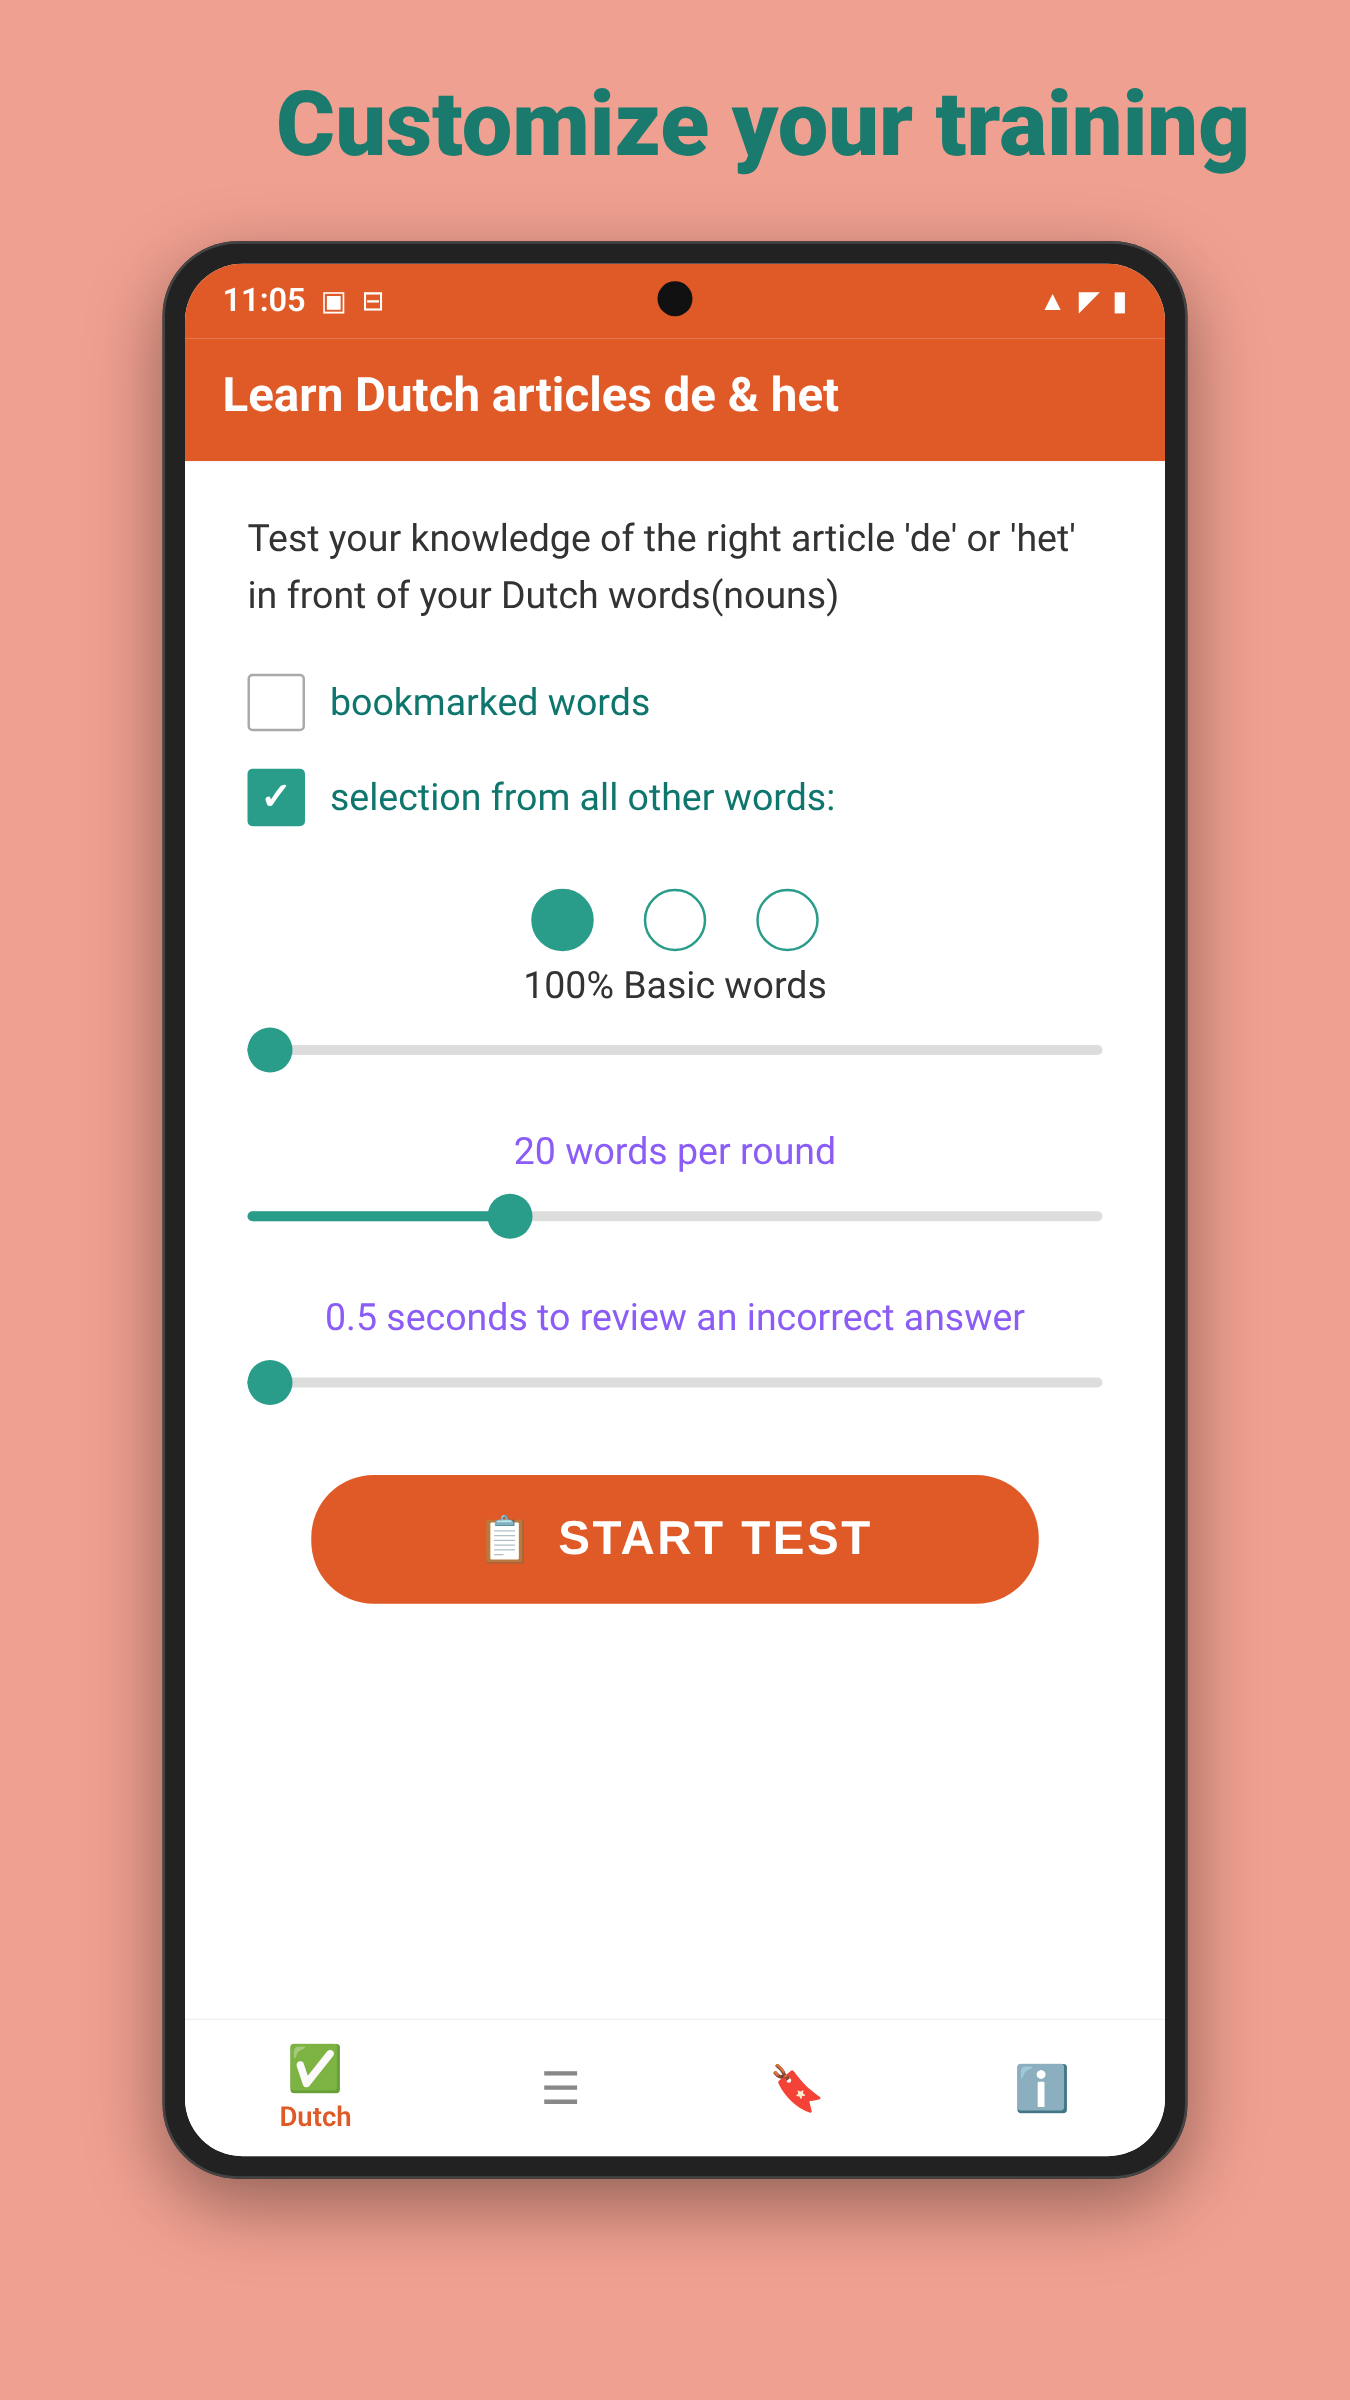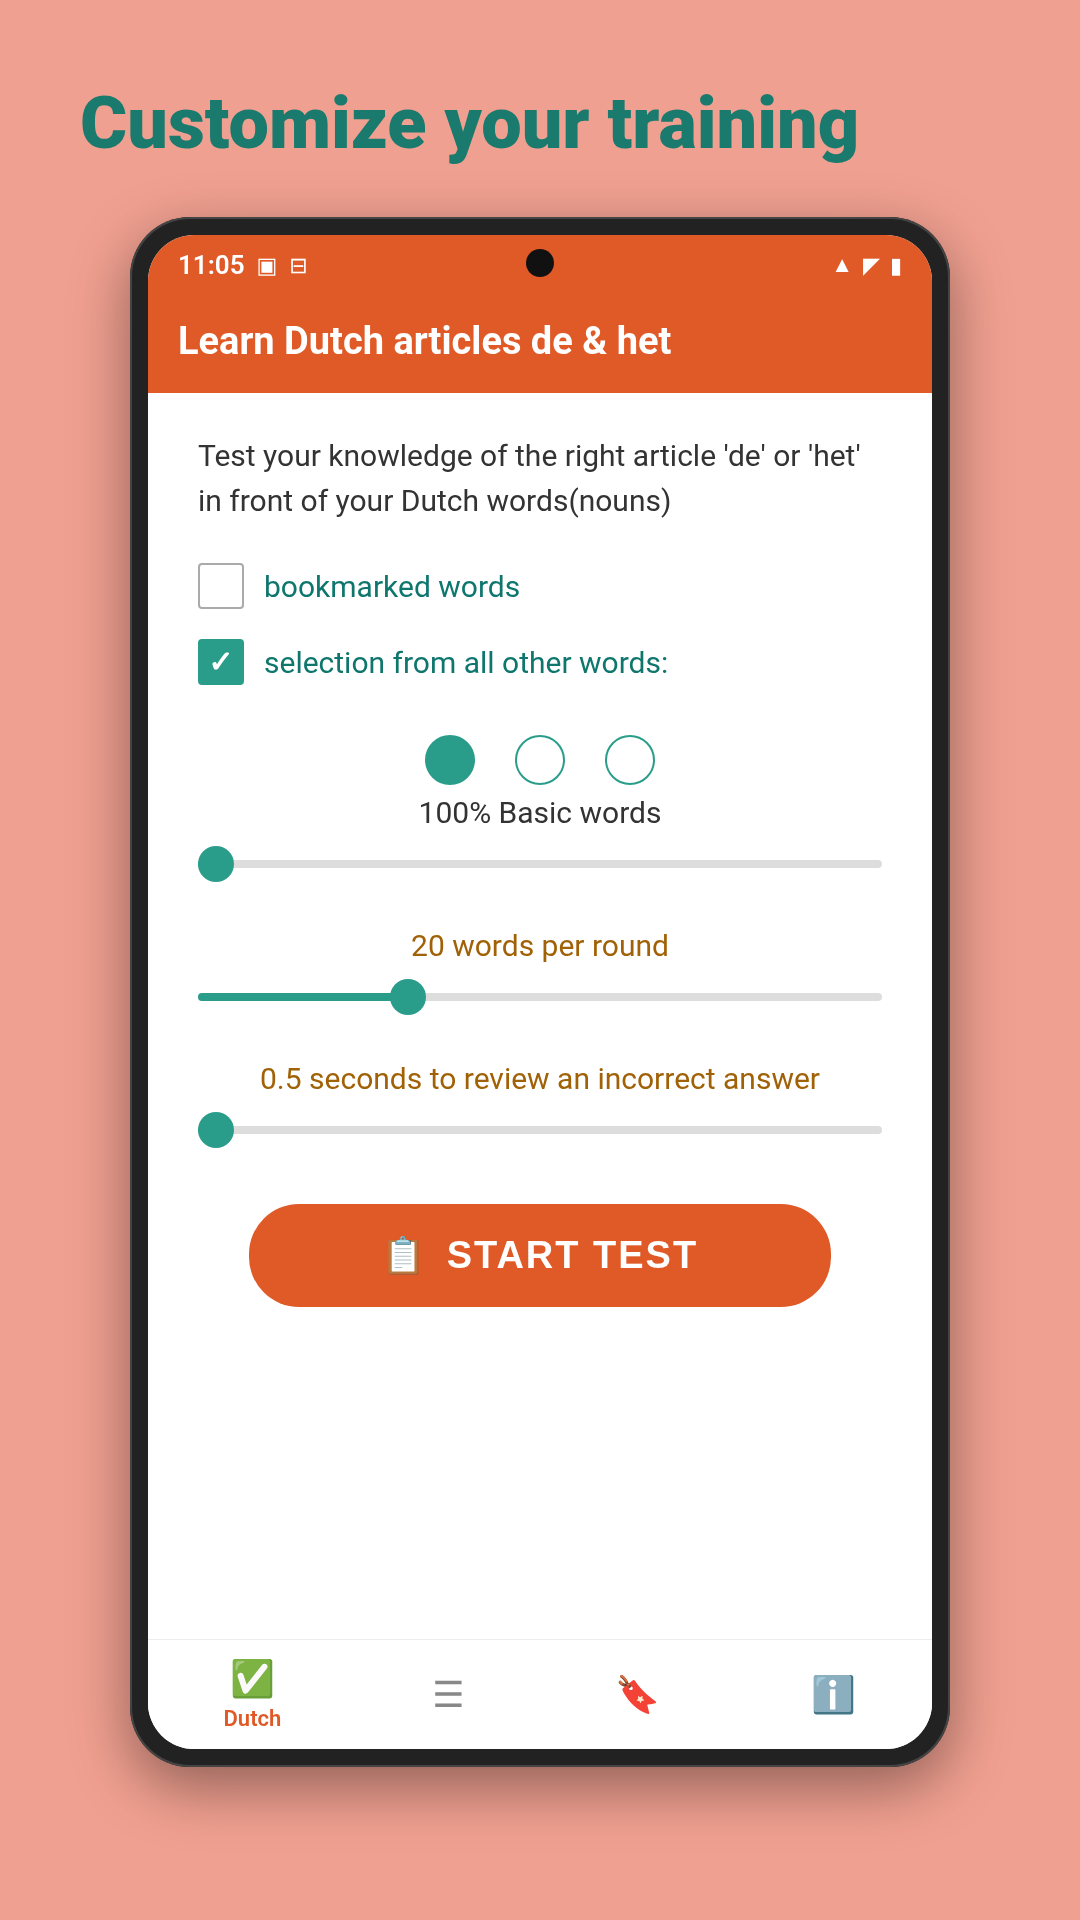--- a/index.html
+++ b/index.html
@@ -11,22 +11,22 @@
       background-color: #f0a090;
       font-family: 'Roboto', Arial, sans-serif;
       display: flex;
       flex-direction: column;
       align-items: center;
       overflow: hidden;
     }
 
     .page-header {
       width: 100%;
-      padding: 84px 80px 50px 80px;
-      text-align: left;
+      padding: 60px 80px 50px 80px;
+      text-align: right;
     }
 
     .page-title-line1 {
       font-size: 72px;
       font-weight: 900;
       color: #1a7a6e;
       line-height: 1.1;
     }
 
     .page-title-line2 {
@@ -219,21 +219,21 @@
       height: 36px;
       background: #2a9d8a;
       border-radius: 50%;
       position: absolute;
       top: 50%;
       transform: translateY(-50%);
     }
 
     .slider-label {
       font-size: 30px;
-      color: #a16207;
+      color: #8b5cf6;
       text-align: center;
       margin-bottom: 20px;
       margin-top: 30px;
     }
 
     
     .start-test-btn {
       background: #e05a28;
       border: none;
       border-radius: 50px;

